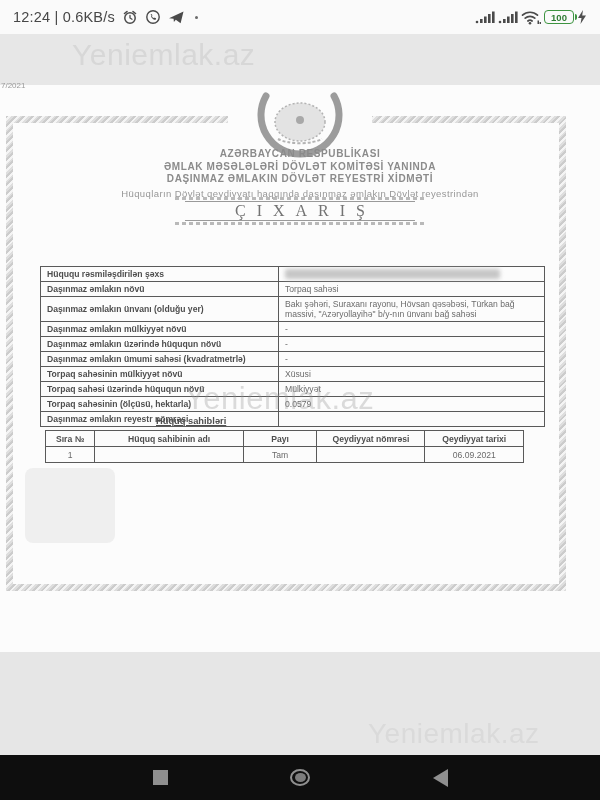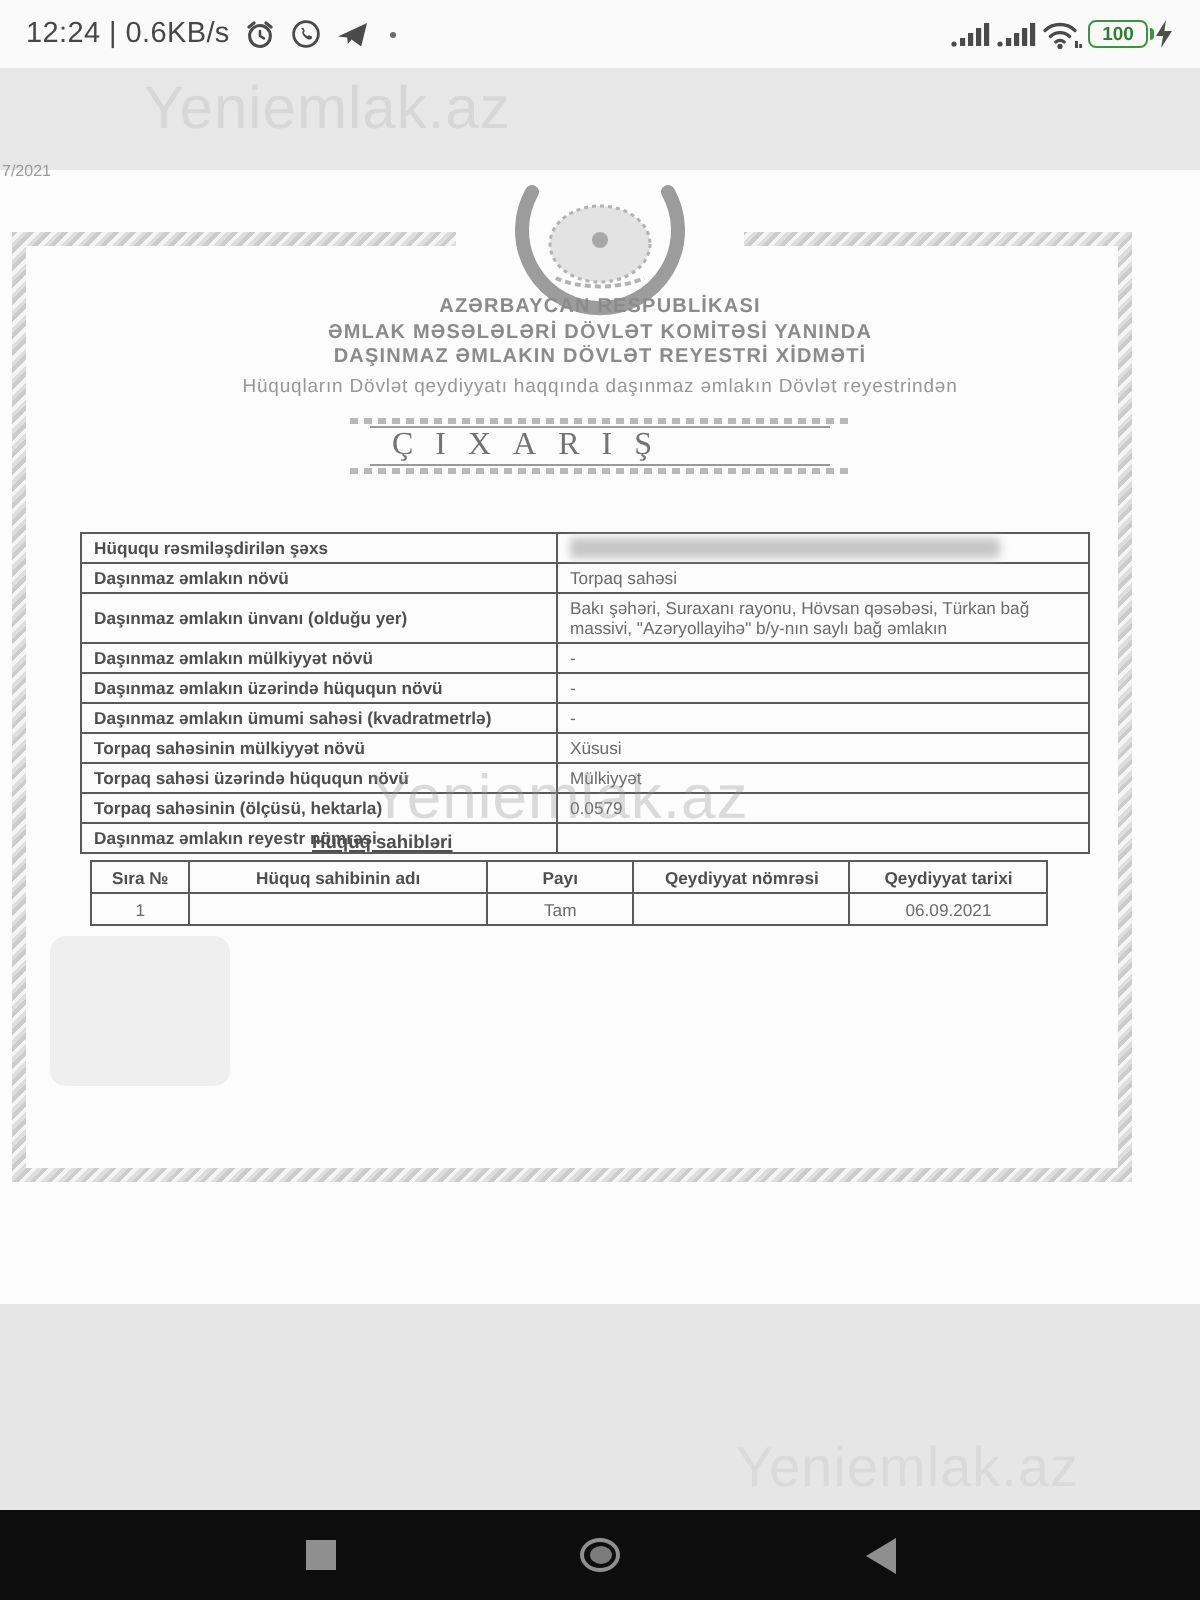--- a/index.html
+++ b/index.html
@@ -32,21 +32,21 @@
   .corner-text { position:absolute; left:1px; top:-4px; font-size:8px; color:#9a9a9a; }
   .frame { position:absolute; left:6px; right:34px; top:31px; bottom:61px;
            border:7px solid transparent;
            border-image: repeating-linear-gradient(135deg,#cccccc 0 2px,#f4f4f4 2px 4px,#dedede 4px 6px) 7; }
   .emblem-wrap { position:absolute; left:50%; transform:translateX(-50%); top:7px;
                  background:#fcfcfc; padding:0 14px; }
   .header-block { position:absolute; top:63px; left:0; width:100%; text-align:center;
                   color:#8b8b8b; font-weight:bold; }
   .header-line { font-size:10px; letter-spacing:.6px; line-height:12.5px; }
   .subtitle { font-size:9.5px; font-weight:normal; color:#979797; letter-spacing:.4px; margin-top:2px; }
-  .title-wrap { position:absolute; top:124px; left:50%; transform:translateX(-50%); width:250px; text-align:left; }
+  .title-wrap { position:absolute; top:112px; left:50%; transform:translateX(-50%); width:250px; text-align:center; }
   .title-rule { height:3px; background:repeating-linear-gradient(90deg,#b9b9b9 0 4px,transparent 4px 7px); }
   .title-text { font-family:"Liberation Serif", serif; font-size:16px; color:#737373;
                 letter-spacing:11px; padding-left:11px; border-top:1px solid #9a9a9a;
                 border-bottom:1px solid #9a9a9a; margin:1px 10px; }
 
   
   .main-table { position:absolute; left:40px; top:181px; width:505px; border-collapse:collapse; }
   .main-table td { border:1px solid #5a5a5a; font-size:8.6px; padding:2px 6px; vertical-align:middle; }
   .main-table td.lbl { width:238px; font-weight:bold; color:#4e4e4e; }
   .main-table td.val { color:#6b6b6b; }
@@ -178,21 +178,21 @@
             <td class="val">
               <div class="redact-blur"></div>
             </td>
           </tr>
       <tr>
             <td class="lbl">Daşınmaz əmlakın növü</td>
             <td class="val">Torpaq sahəsi</td>
           </tr>
       <tr>
             <td class="lbl">Daşınmaz əmlakın ünvanı (olduğu yer)</td>
-            <td class="val">Bakı şəhəri, Suraxanı rayonu, Hövsan qəsəbəsi, Türkan bağ massivi, "Azəryollayihə" b/y-nın       saylı bağ əmlakın</td>
+            <td class="val">Bakı şəhəri, Suraxanı rayonu, Hövsan qəsəbəsi, Türkan bağ massivi, "Azəryollayihə" b/y-nın       ünvanı bağ sahəsi</td>
           </tr>
       <tr>
             <td class="lbl">Daşınmaz əmlakın mülkiyyət növü</td>
             <td class="val">-</td>
           </tr>
       <tr>
             <td class="lbl">Daşınmaz əmlakın üzərində hüququn növü</td>
             <td class="val">-</td>
           </tr>
       <tr>

